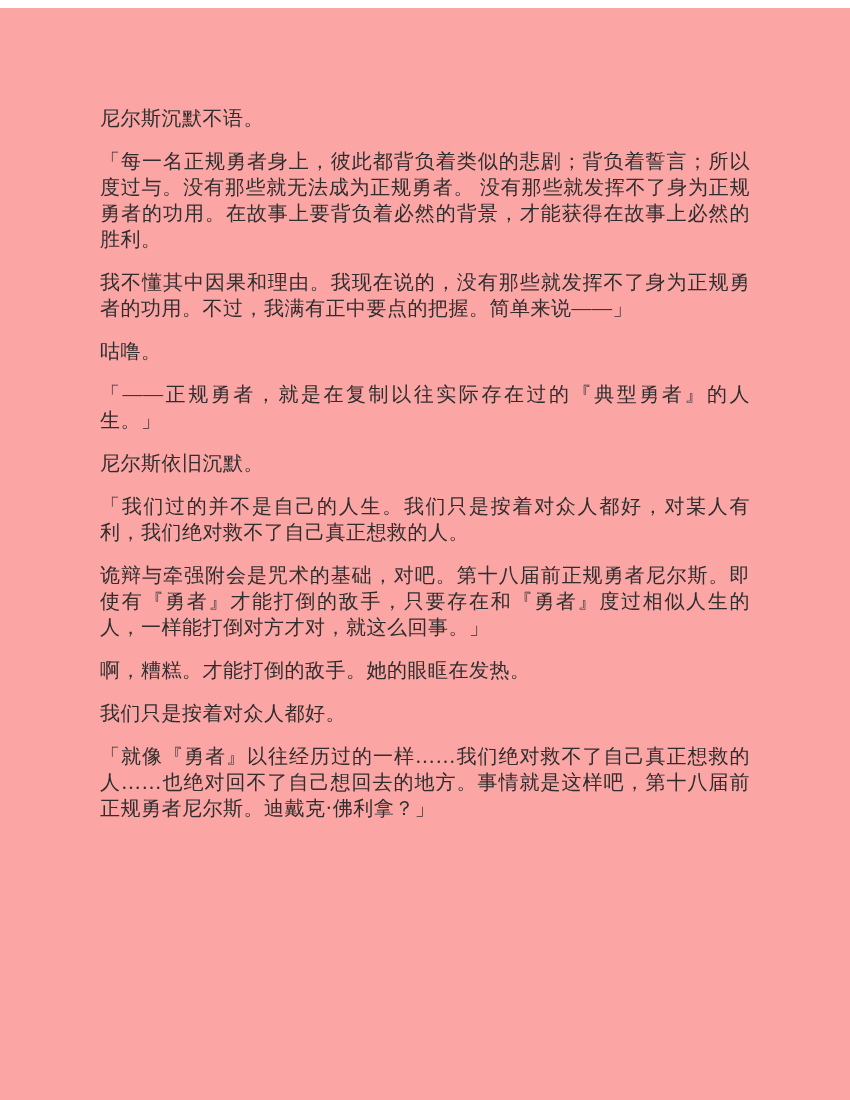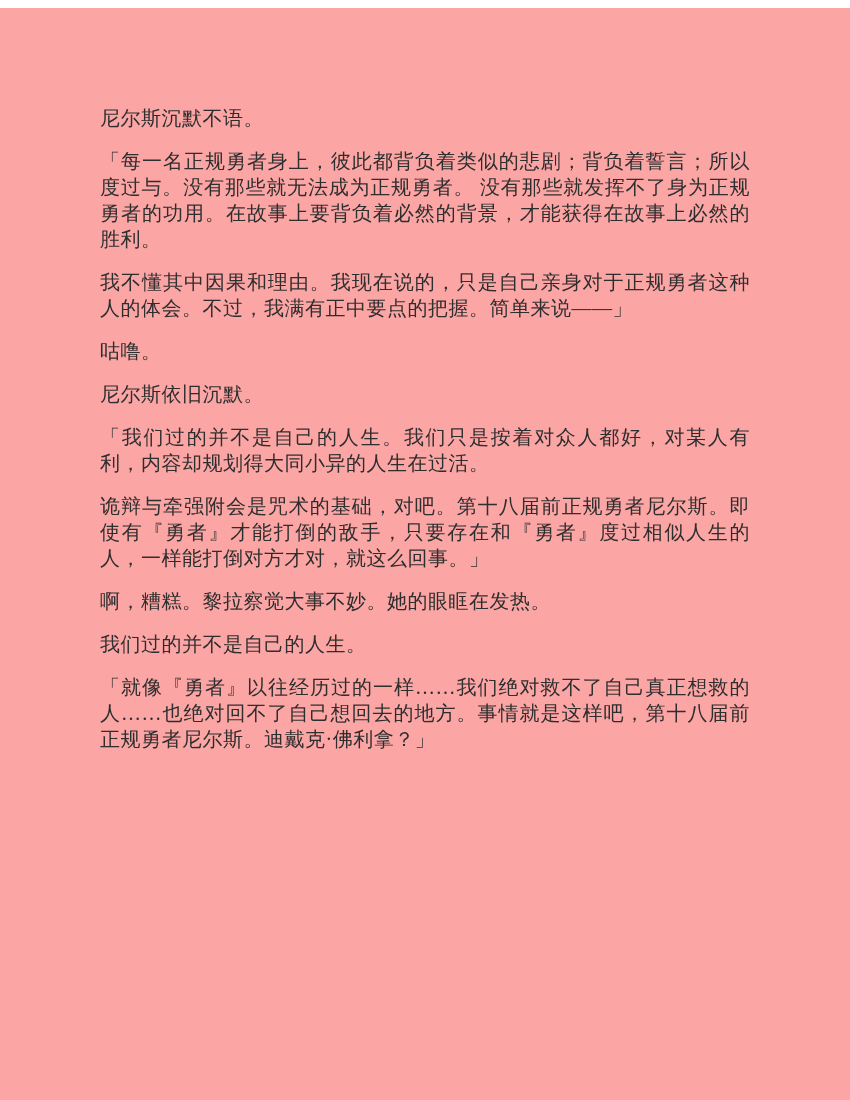--- a/index.html
+++ b/index.html
@@ -30,21 +30,22 @@
     letter-spacing: 0.5px;
     word-break: normal;
   }
 </style>
 </head>
 <body>
 
 <div class="page">
   <p class="para">尼尔斯沉默不语。</p>
   <p class="para">「每一名正规勇者身上，彼此都背负着类似的悲剧；背负着誓言；所以度过与。没有那些就无法成为正规勇者。 没有那些就发挥不了身为正规勇者的功用。在故事上要背负着必然的背景，才能获得在故事上必然的胜利。</p>
-  <p class="para">我不懂其中因果和理由。我现在说的，只是自己亲身对于正规勇者这种人的体会。不过，我满有正中要点的把握。简单来说——」</p>
+  <p class="para">我不懂其中因果和理由。我现在说的，没有那些就发挥不了身为正规勇者的功用。不过，我满有正中要点的把握。简单来说——」</p>
   <p class="para">咕噜。</p>
+  <p class="para">「——正规勇者，就是在复制以往实际存在过的『典型勇者』的人生。」</p>
   <p class="para">尼尔斯依旧沉默。</p>
-  <p class="para">「我们过的并不是自己的人生。我们只是按着对众人都好，对某人有利，内容却规划得大同小异的人生在过活。</p>
+  <p class="para">「我们过的并不是自己的人生。我们只是按着对众人都好，对某人有利，我们绝对救不了自己真正想救的人。</p>
   <p class="para">诡辩与牵强附会是咒术的基础，对吧。第十八届前正规勇者尼尔斯。即使有『勇者』才能打倒的敌手，只要存在和『勇者』度过相似人生的人，一样能打倒对方才对，就这么回事。」</p>
-  <p class="para">啊，糟糕。黎拉察觉大事不妙。她的眼眶在发热。</p>
-  <p class="para">我们过的并不是自己的人生。</p>
+  <p class="para">啊，糟糕。才能打倒的敌手。她的眼眶在发热。</p>
+  <p class="para">我们只是按着对众人都好。</p>
   <p class="para">「就像『勇者』以往经历过的一样……我们绝对救不了自己真正想救的人……也绝对回不了自己想回去的地方。事情就是这样吧，第十八届前正规勇者尼尔斯。迪戴克·佛利拿？」</p>
 </div>
 
 </body></html>

